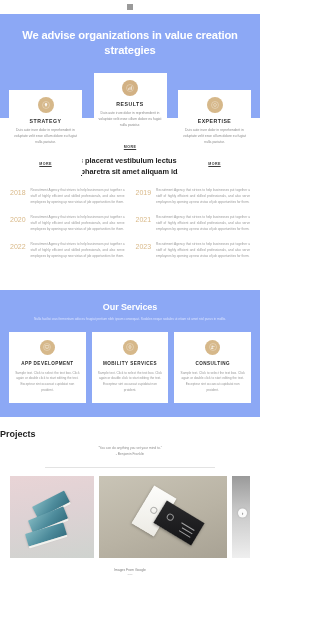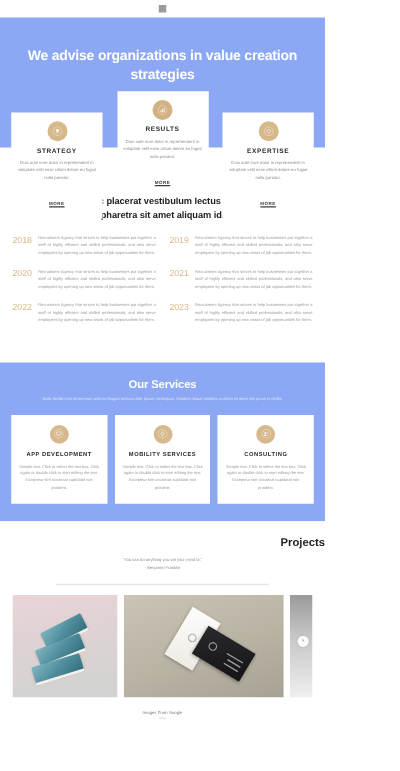--- a/index.html
+++ b/index.html
@@ -16,21 +16,21 @@
     height: 14px; background: #ffffff;
     display: flex; align-items: center; justify-content: center;
   }
   .logo-square {
     width: 6px; height: 6px; background: #9a9a9a;
   }
 
   
   .hero {
     background: #8ca8f5;
-    padding-top: 24px;
+    padding-top: 14px;
     height: 104px;
     position: relative;
   }
   .hero-title {
     color: #ffffff;
     font-size: 11.2px;
     font-weight: 700;
     line-height: 1.32;
     text-align: center;
     letter-spacing: -0.15px;
@@ -119,21 +119,21 @@
   }
   .stitle {
     font-size: 4.6px; font-weight: 700; letter-spacing: 0.45px;
     color: #2b2b2b; margin-bottom: 5px;
   }
   .sbody { font-size: 3.2px; line-height: 1.85; color: #9a9a9a; }
 
   
   .projects { padding: 12px 0 0; background: #fff; }
   .pj-title {
-    text-align: right; font-size: 9px; font-weight: 700;
+    text-align: left; font-size: 9px; font-weight: 700;
     color: #1f1f1f; margin-bottom: 6px;
   }
   .pj-quote {
     text-align: center; font-size: 3.3px; color: #8d8d8d;
     line-height: 1.9;
   }
   .pj-rule {
     width: 170px; height: 1px; background: #e3e3e3;
     margin: 9px auto 0;
   }

